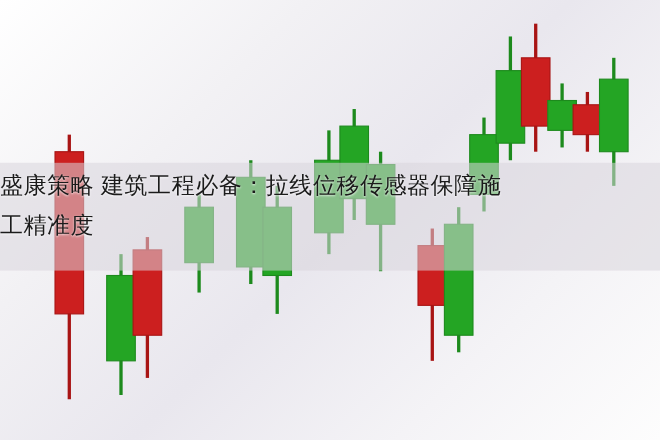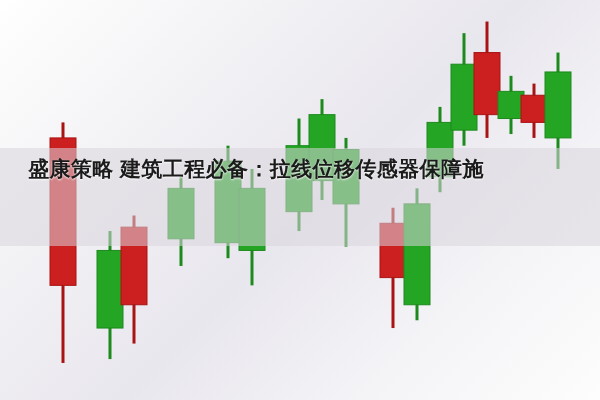--- a/index.html
+++ b/index.html
@@ -30,23 +30,23 @@
     position: absolute;
     left: 0;
     width: 600px;
     background: rgba(216, 214, 221, 0.55);
   }
   #caption {
     position: absolute;
     left: 0;
     top: 150px;
     width: 512px;
-    text-align: center;
+    text-align: left;
     font-size: 21px;
-    font-weight: 700;
+    font-weight: 400;
     color: #1b1b1b;
     line-height: 37px;
     letter-spacing: 0.4px;
     text-shadow: 0 1px 2px rgba(255,255,255,0.85);
   }
   #caption span { display: block; }
 </style>
 </head>
 <body>
 
@@ -121,14 +121,15 @@
       <g>
         <rect x="556.5" y="52.559999999999995" width="3" height="116.4" fill="#1d8a1d"></rect>
         <rect x="545" y="71.96000000000002" width="26" height="65.95999999999997" fill="#24a524" stroke="#1d8a1d" stroke-width="1"></rect>
       </g>
     </svg>
 
   <div class="overlay-band" style="top:148px; height:98px;"></div>
 
   <div id="caption">
     <span>盛康策略 建筑工程必备：拉线位移传感器保障施</span>
+    <span>工精准度</span>
   </div>
 </div>
 
 </body></html>

